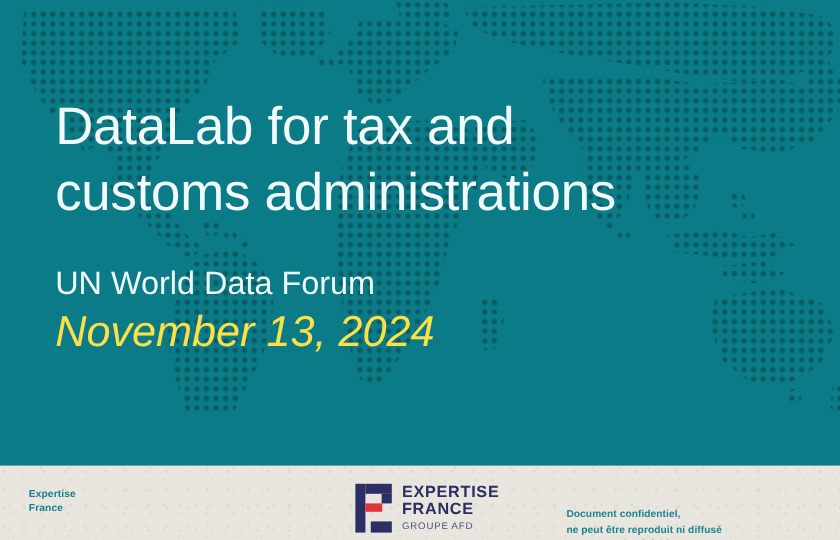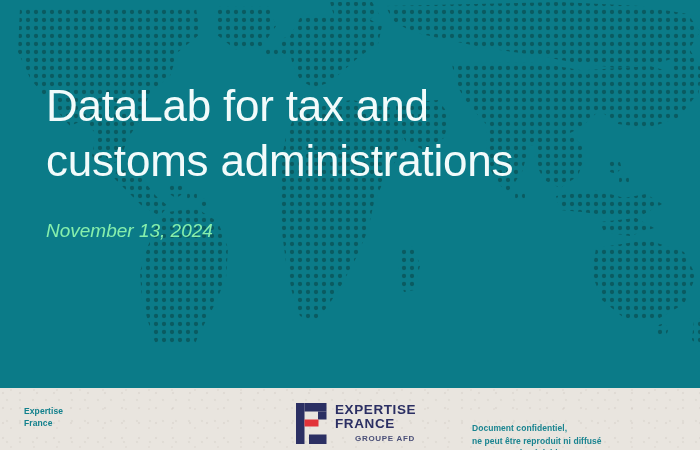--- a/index.html
+++ b/index.html
@@ -56,22 +56,22 @@
     top: 219px;
     width: 520px;
   }
   .subtitle-line1 {
     color: #eef9f9;
     font-size: 27px;
     line-height: 1.27;
     font-weight: 400;
   }
   .subtitle-line2 {
-    color: #86efac;
-    font-size: 19px;
+    color: #fde047;
+    font-size: 36px;
     line-height: 1.27;
     font-weight: 400;
     font-style: italic;
   }
 
   
   .footer {
     position: absolute;
     left: 0;
     top: 388px;
@@ -141,25 +141,24 @@
     color: #2b2f63;
     font-size: 13.5px;
     font-weight: bold;
     line-height: 1.08;
     letter-spacing: 0.6px;
   }
   .logo-word3 {
     display: block;
     color: #4a4f78;
     font-size: 8px;
-    font-weight: bold;
+    font-weight: normal;
     line-height: 1.1;
     letter-spacing: 0.7px;
     margin-top: 3px;
-    margin-left: 20px;
   }
 </style>
 </head>
 <body>
 
 <div id="slide">
 
   <div class="hero">
 
     <svg class="mapmask" width="712" height="400" viewBox="0 0 712 400" aria-hidden="true">
@@ -246,20 +245,21 @@
         </mask>
       </defs>
 
       <rect x="0" y="0" width="712" height="400" fill="url(#dots)" mask="url(#worldmask)"></rect>
     </svg>
 
     <div class="title">DataLab for tax and
 customs administrations</div>
 
     <div class="subtitle-block">
+      <div class="subtitle-line1">UN World Data Forum</div>
       <div class="subtitle-line2">November 13, 2024</div>
     </div>
   </div>
 
   <div class="footer">
     <div class="footer-grain"></div>
   </div>
 
   <div class="footer-left">Expertise
 France</div>

